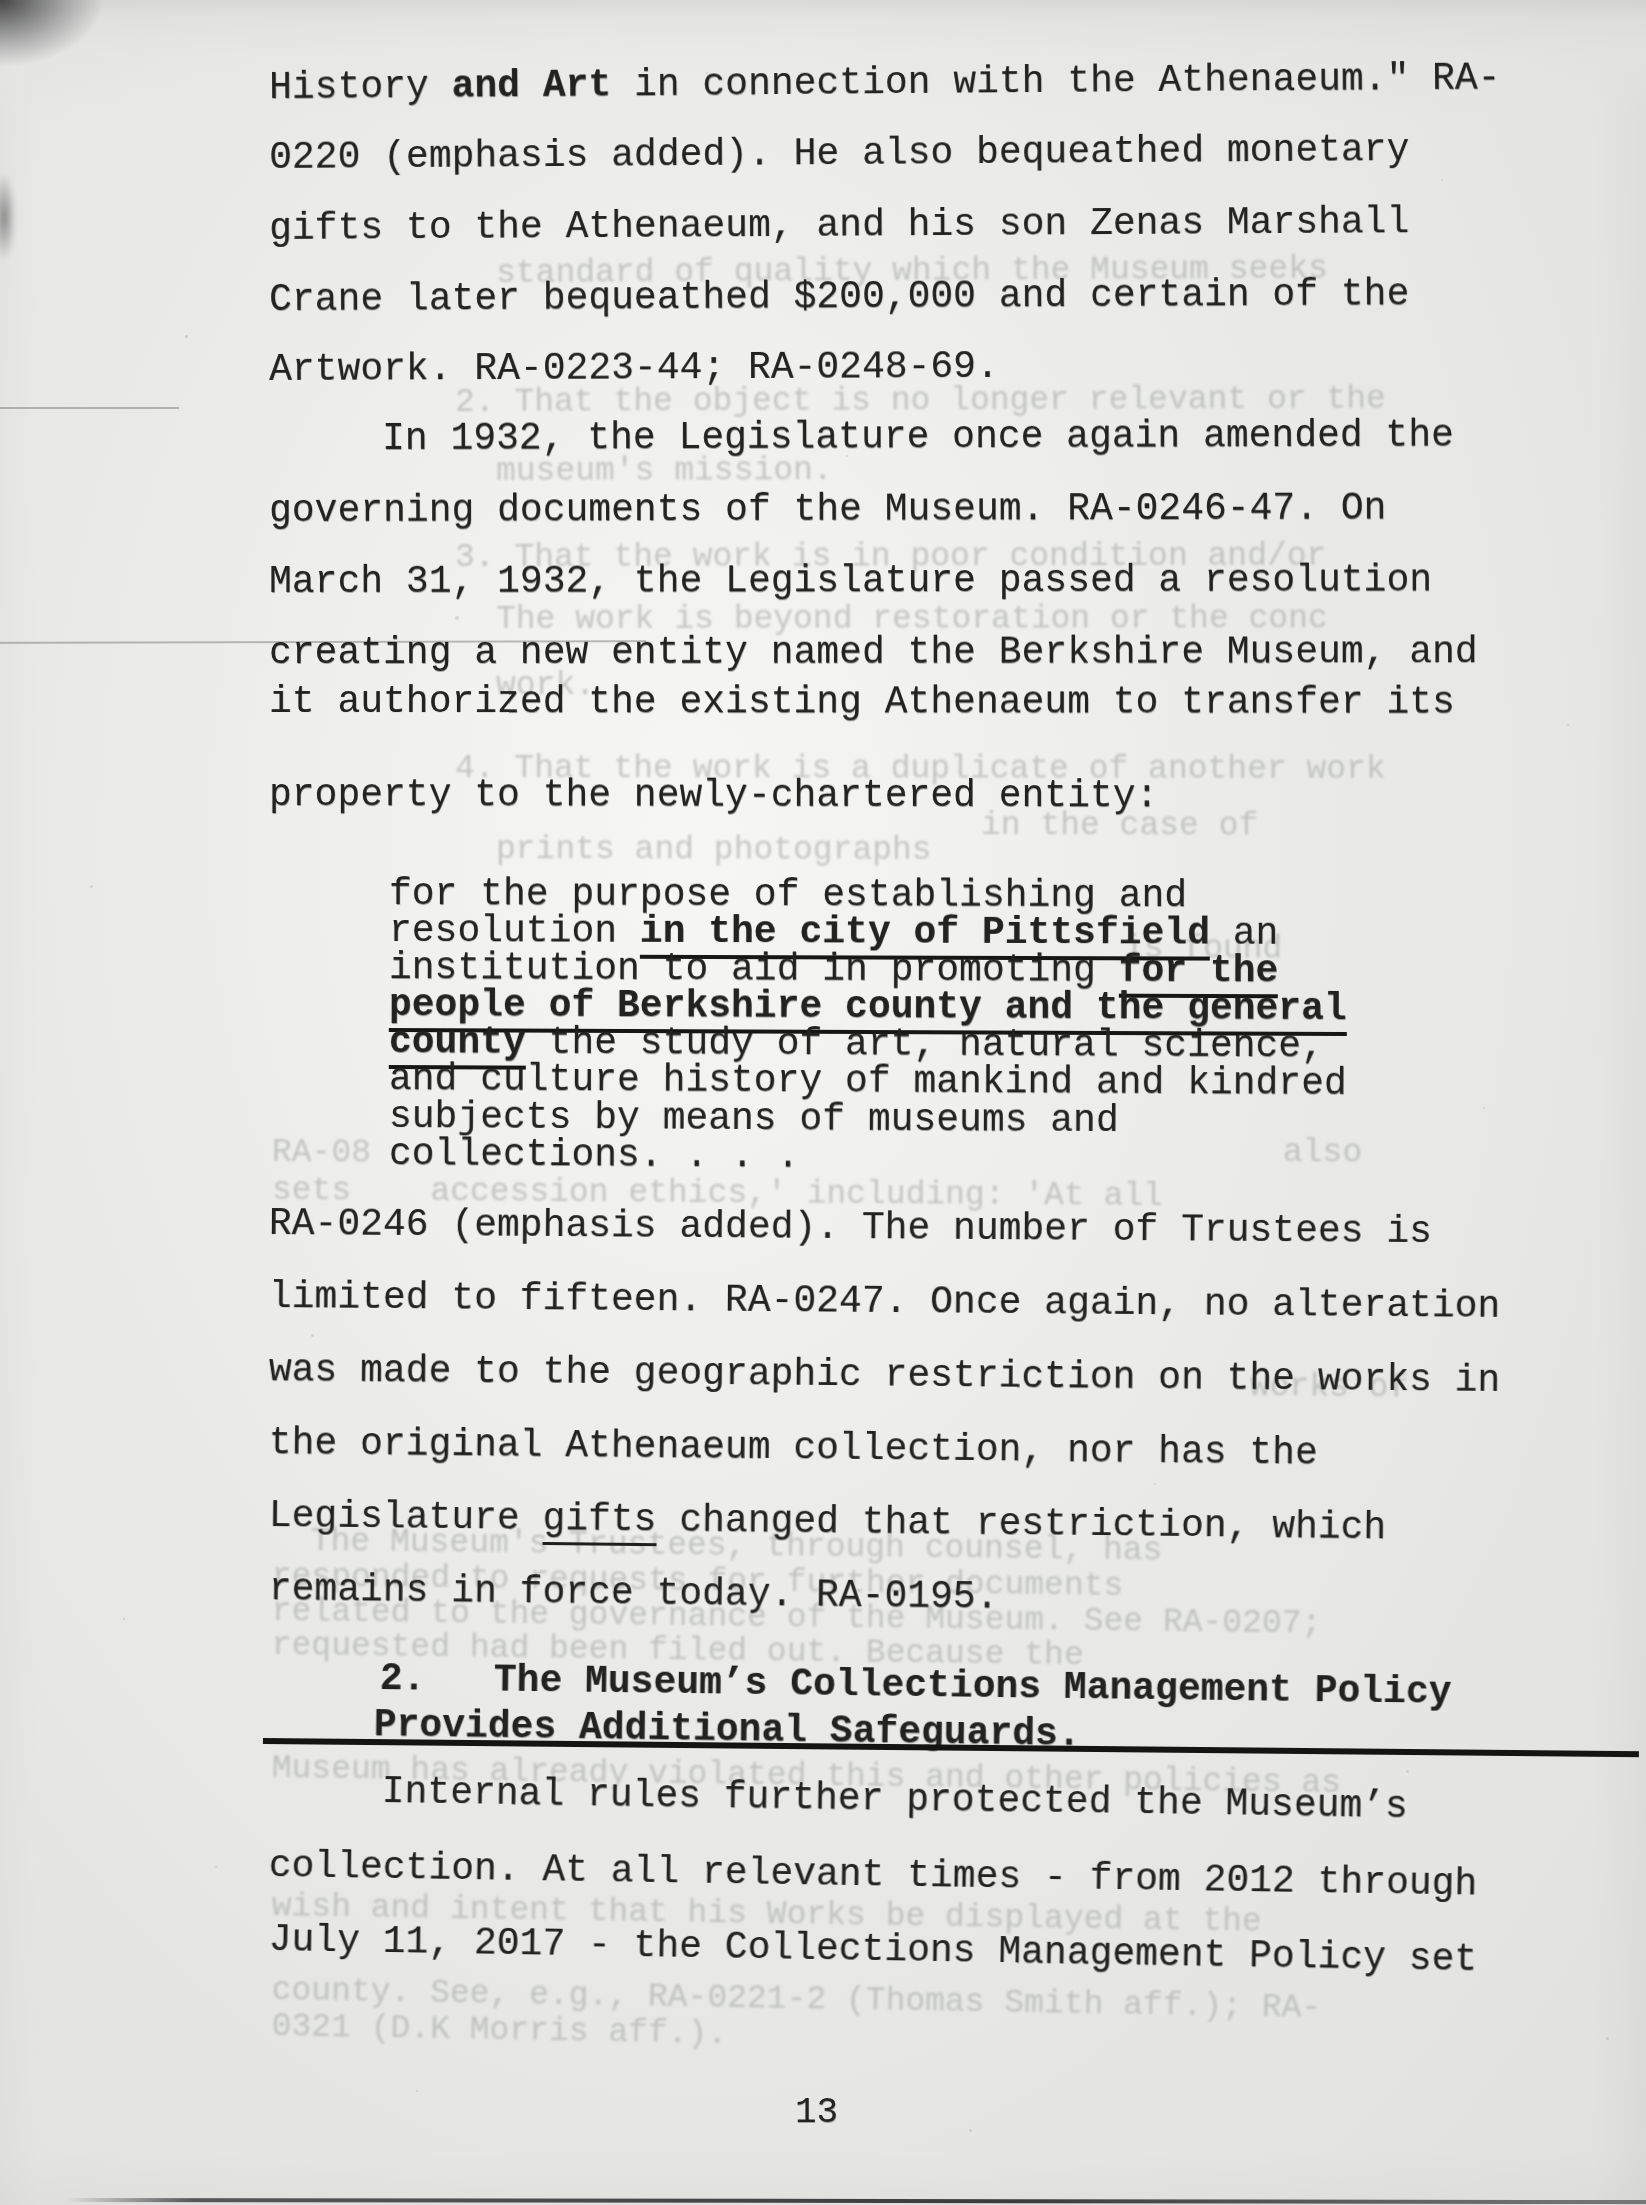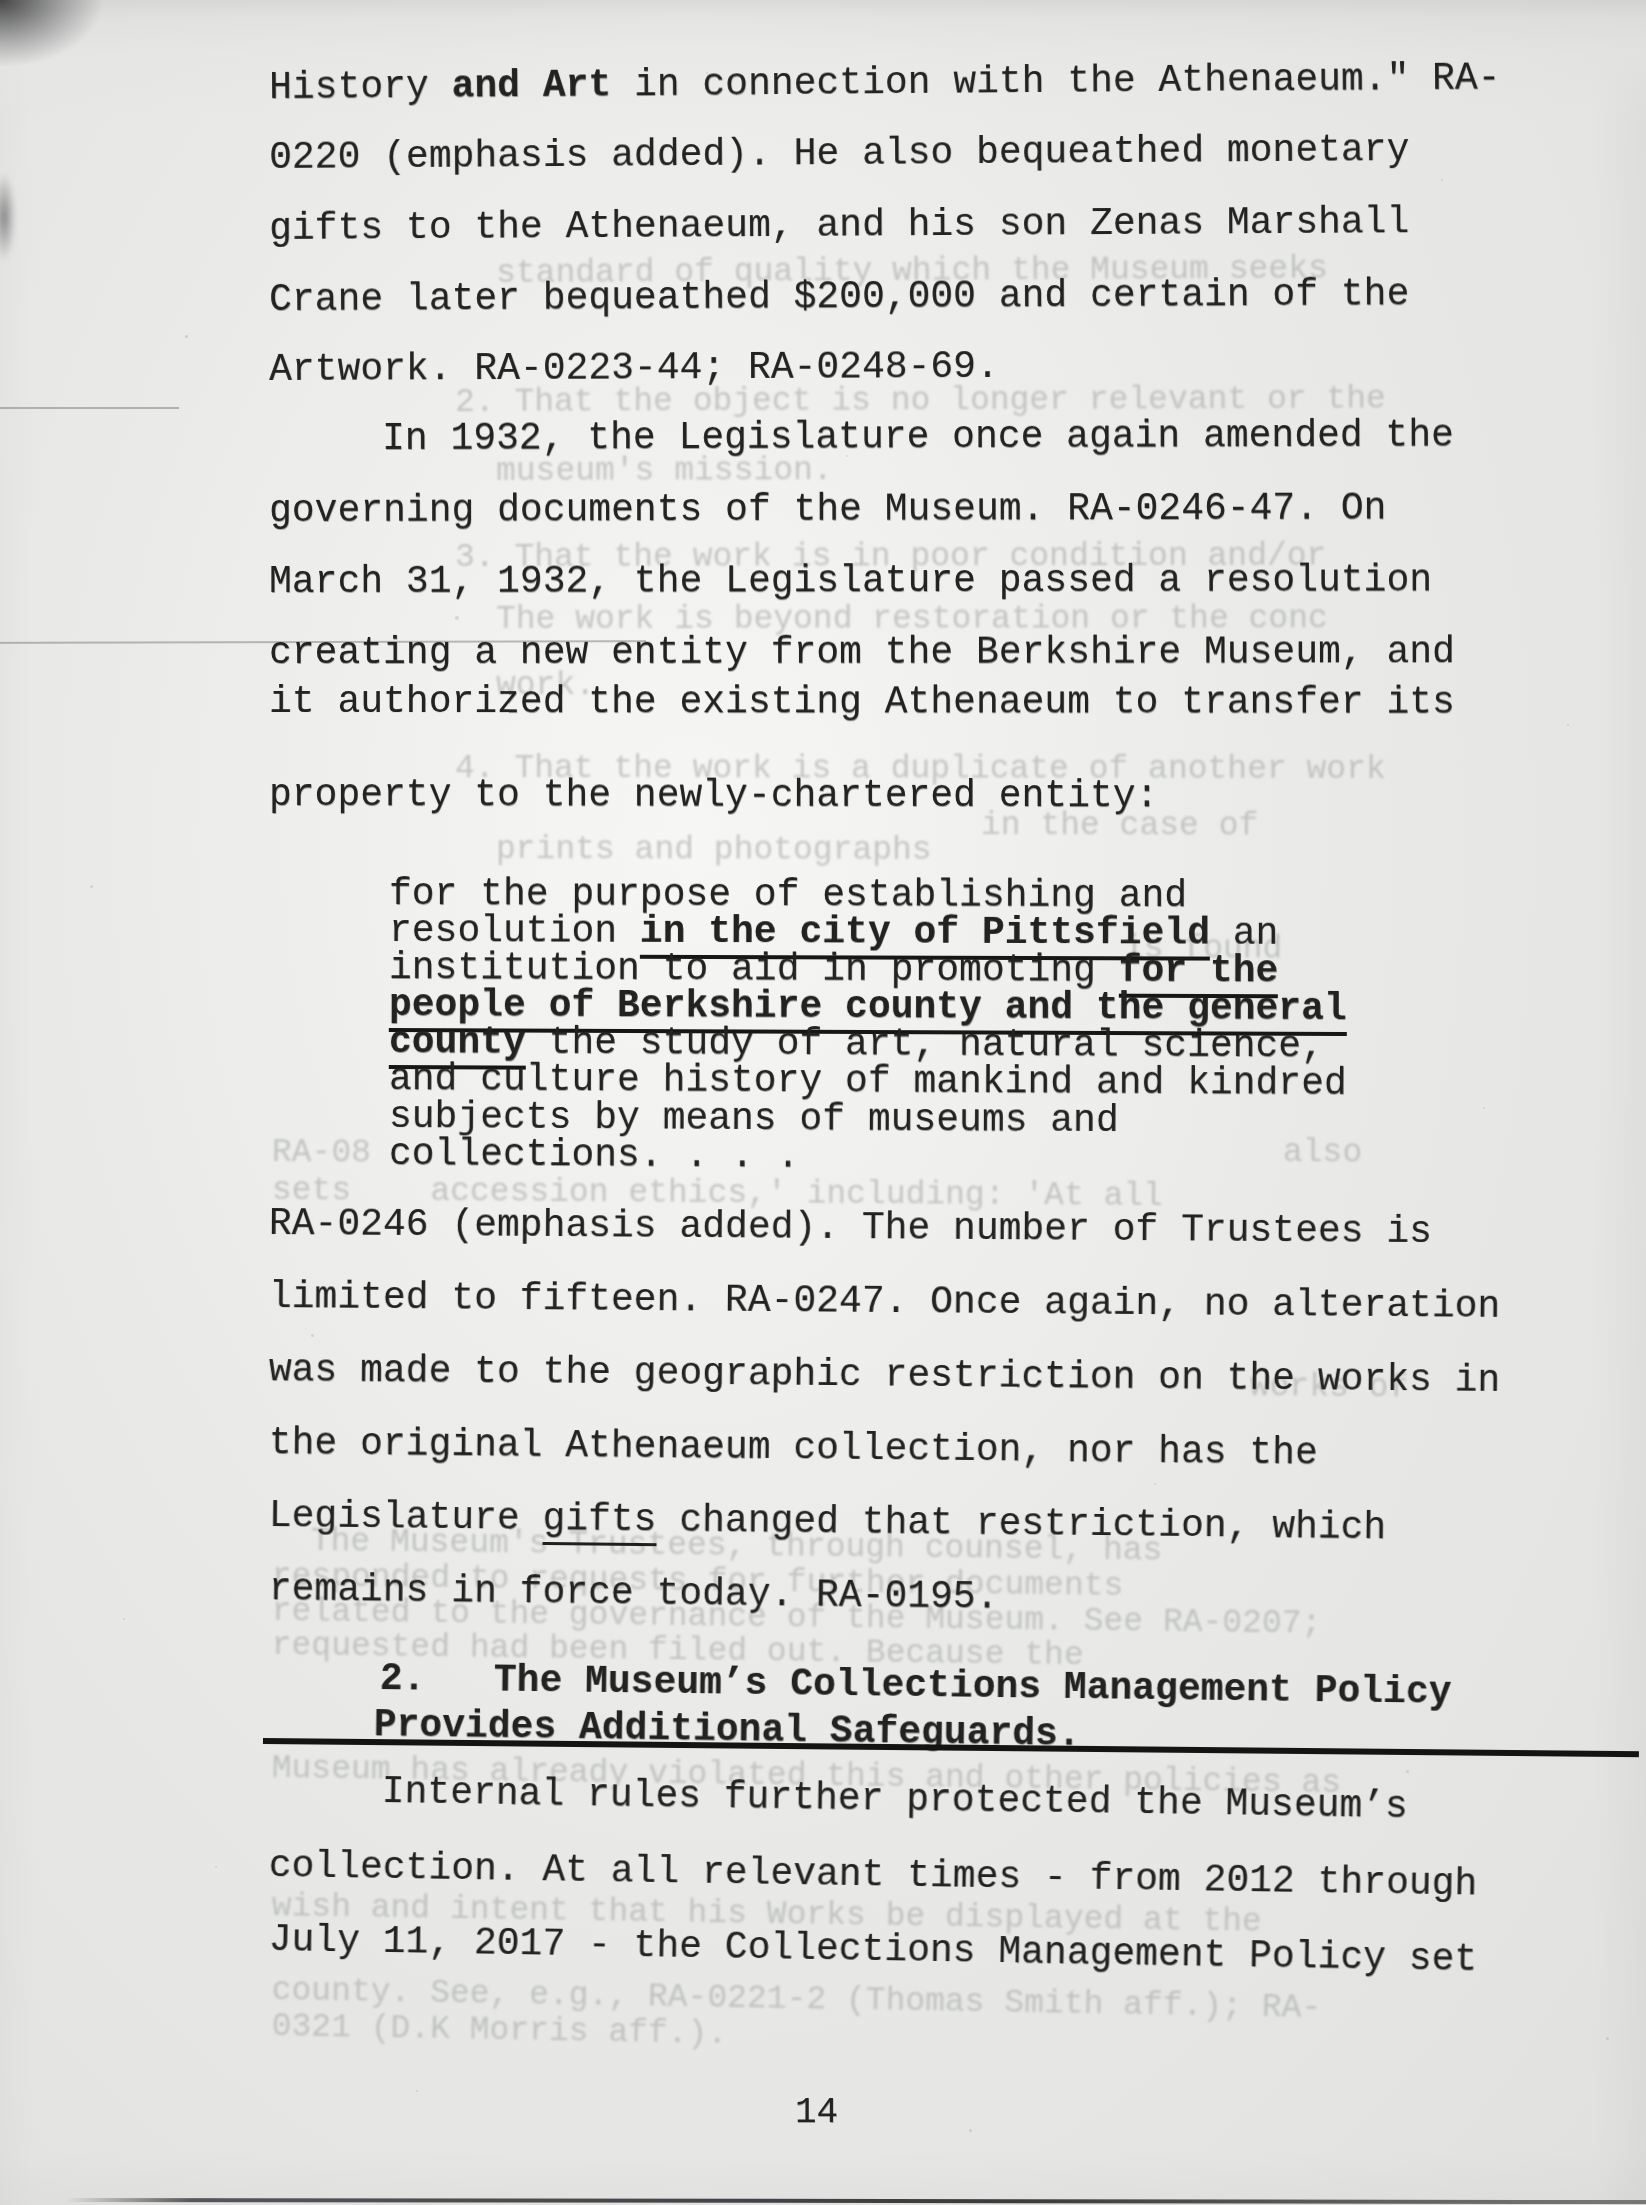--- a/index.html
+++ b/index.html
@@ -73,21 +73,21 @@
     </div>
   <div id="lines">
       <div class="line" style="left: 269px; top: 69px; transform: rotate(-0.45deg);"><span>History </span><span class="b">and Art</span><span> in connection with the Athenaeum." RA-</span></div>
       <div class="line" style="left: 269px; top: 139px; transform: rotate(-0.4deg);">0220 (emphasis added). He also bequeathed monetary</div>
       <div class="line" style="left: 269px; top: 210px; transform: rotate(-0.34deg);">gifts to the Athenaeum, and his son Zenas Marshall</div>
       <div class="line" style="left: 269px; top: 281px; transform: rotate(-0.29deg);">Crane later bequeathed $200,000 and certain of the</div>
       <div class="line" style="left: 269px; top: 351px; transform: rotate(-0.24deg);">Artwork. RA-0223-44; RA-0248-69.</div>
       <div class="line" style="left: 382px; top: 420px; transform: rotate(-0.19deg);">In 1932, the Legislature once again amended the</div>
       <div class="line" style="left: 269px; top: 492px; transform: rotate(-0.13deg);">governing documents of the Museum. RA-0246-47. On</div>
       <div class="line" style="left: 269px; top: 563px; transform: rotate(-0.08deg);">March 31, 1932, the Legislature passed a resolution</div>
-      <div class="line" style="left: 269px; top: 634px; transform: rotate(-0.03deg);">creating a new entity from the Berkshire Museum, and</div>
+      <div class="line" style="left: 269px; top: 634px; transform: rotate(-0.03deg);">creating a new entity named the Berkshire Museum, and</div>
       <div class="line" style="left: 269px; top: 683px; transform: rotate(0.03deg);">it authorized the existing Athenaeum to transfer its</div>
       <div class="line" style="left: 269px; top: 776px; transform: rotate(0.08deg);">property to the newly-chartered entity:</div>
       <div class="line" style="left: 389px; top: 875px; transform: rotate(0.15deg);">for the purpose of establishing and</div>
       <div class="line" style="left: 389px; top: 912px; transform: rotate(0.18deg);"><span>resolution </span><span class="bu">in the city of Pittsfield</span><span> an</span></div>
       <div class="line" style="left: 389px; top: 949px; transform: rotate(0.21deg);"><span>institution to aid in promoting </span><span class="bu">for the</span></div>
       <div class="line" style="left: 389px; top: 986px; transform: rotate(0.24deg);"><span class="bu">people of Berkshire county and the general</span></div>
       <div class="line" style="left: 389px; top: 1023px; transform: rotate(0.27deg);"><span class="bu">county</span><span> the study of art, natural science,</span></div>
       <div class="line" style="left: 389px; top: 1060px; transform: rotate(0.29deg);">and culture history of mankind and kindred</div>
       <div class="line" style="left: 389px; top: 1098px; transform: rotate(0.32deg);">subjects by means of museums and</div>
       <div class="line" style="left: 389px; top: 1135px; transform: rotate(0.35deg);">collections. . . .</div>
@@ -97,21 +97,21 @@
       <div class="line" style="left: 269px; top: 1424px; transform: rotate(0.57deg);">the original Athenaeum collection, nor has the</div>
       <div class="line" style="left: 269px; top: 1497px; transform: rotate(0.62deg);"><span>Legislature </span><span class="u">gifts</span><span> changed that restriction, which</span></div>
       <div class="line" style="left: 269px; top: 1570px; transform: rotate(0.67deg);">remains in force today. RA-0195.</div>
       <div class="line heading" style="left: 380px; top: 1660px; transform: rotate(0.74deg);">2.   The Museum’s Collections Management Policy</div>
       <div class="line heading" style="left: 374px; top: 1706px; transform: rotate(0.78deg);">Provides Additional Safeguards.</div>
       <div class="line" style="left: 382px; top: 1773px; transform: rotate(0.83deg);">Internal rules further protected the Museum’s</div>
       <div class="line" style="left: 269px; top: 1847px; transform: rotate(0.88deg);">collection. At all relevant times - from 2012 through</div>
       <div class="line" style="left: 269px; top: 1921px; transform: rotate(0.94deg);">July 11, 2017 - the Collections Management Policy set</div>
     </div>
   <div class="heading-rule"></div>
-  <div class="page-number">14</div>
+  <div class="page-number">13</div>
   <div id="specks">
       <div class="speck" style="left: 185px; top: 335px; width: 3px; height: 3px; opacity: 0.35;"></div>
       <div class="speck" style="left: 706px; top: 72px; width: 2.4px; height: 2.4px; opacity: 0.3;"></div>
       <div class="speck" style="left: 455px; top: 616px; width: 3.6px; height: 3.6px; opacity: 0.3;"></div>
       <div class="speck" style="left: 1441px; top: 179px; width: 2.4px; height: 2.4px; opacity: 0.3;"></div>
       <div class="speck" style="left: 90px; top: 885px; width: 3px; height: 3px; opacity: 0.3;"></div>
       <div class="speck" style="left: 1567px; top: 724px; width: 2.4px; height: 2.4px; opacity: 0.28;"></div>
       <div class="speck" style="left: 311px; top: 1334px; width: 3px; height: 3px; opacity: 0.3;"></div>
       <div class="speck" style="left: 1154px; top: 1483px; width: 2.4px; height: 2.4px; opacity: 0.3;"></div>
       <div class="speck" style="left: 1406px; top: 1770px; width: 3px; height: 3px; opacity: 0.28;"></div>

